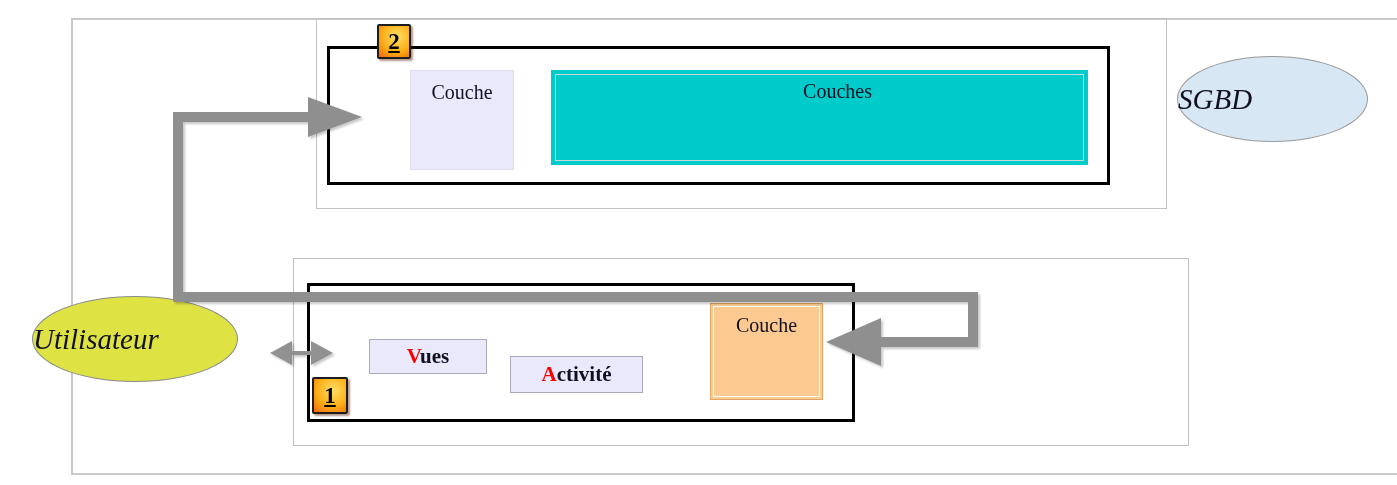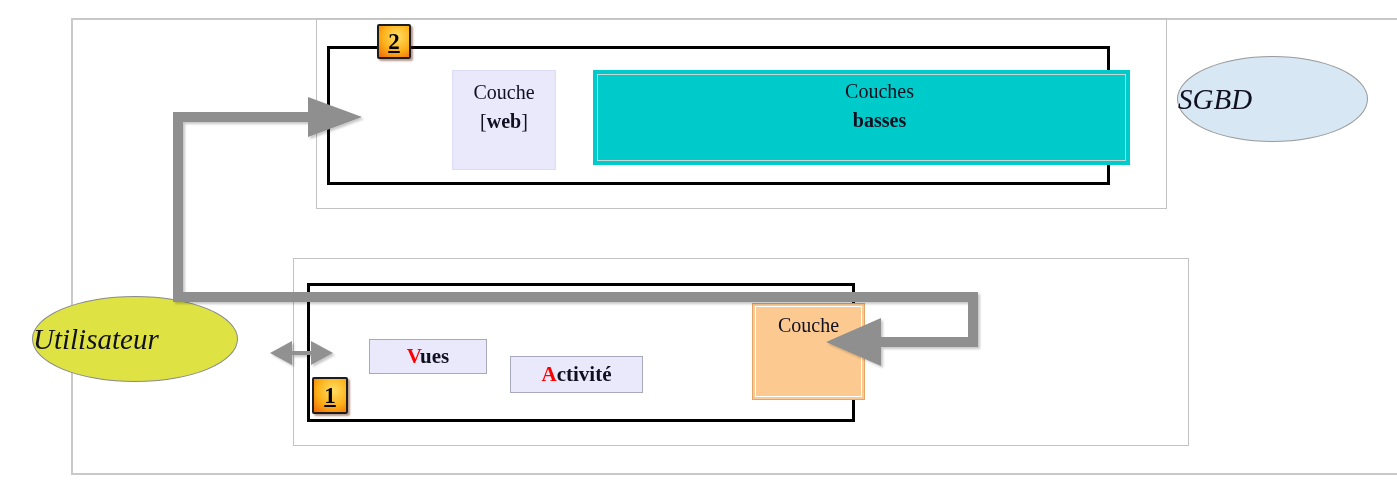--- a/index.html
+++ b/index.html
@@ -36,21 +36,20 @@
   .box2 { left: 327px; top: 46px;  width: 783px; height: 139px; }
   .box1 { left: 307px; top: 283px; width: 548px; height: 139px; }
 
   
   .layer-cell {
     z-index: 4;
     text-align: center;
     font-size: 20px;
     line-height: 29px;
     padding-top: 7px;
-    margin-left: 42px;
   }
   .web-box {
     left: 410px; top: 70px; width: 104px; height: 100px;
     background: var(--lavender, #e9e9fb);
     border: 1px solid #dcdcf2;
   }
   .teal-box {
     left: 551px; top: 70px; width: 537px; height: 95px;
     background: var(--teal, #00cbcb);
     box-shadow: inset 0 0 0 4px var(--teal, #00cbcb), inset 0 0 0 5px #c9d6d6;
@@ -133,26 +132,24 @@
 
   <div class="abs group-box group-top"></div>
   <div class="abs black-box box2"></div>
 
   <div class="abs badge badge2">
     <span>2</span>
   </div>
 
   <div class="abs layer-cell web-box">
     <div>Couche</div>
-    <div><span>[</span><b>web</b><span>]</span></div>
   </div>
 
   <div class="abs layer-cell teal-box">
     <div>Couches</div>
-    <div><b>basses</b></div>
   </div>
 
   <div class="abs group-box group-bottom"></div>
   <div class="abs black-box box1"></div>
 
   <div class="abs badge badge1">
     <span>1</span>
   </div>
 
   <div class="abs small-cell vues-box">

